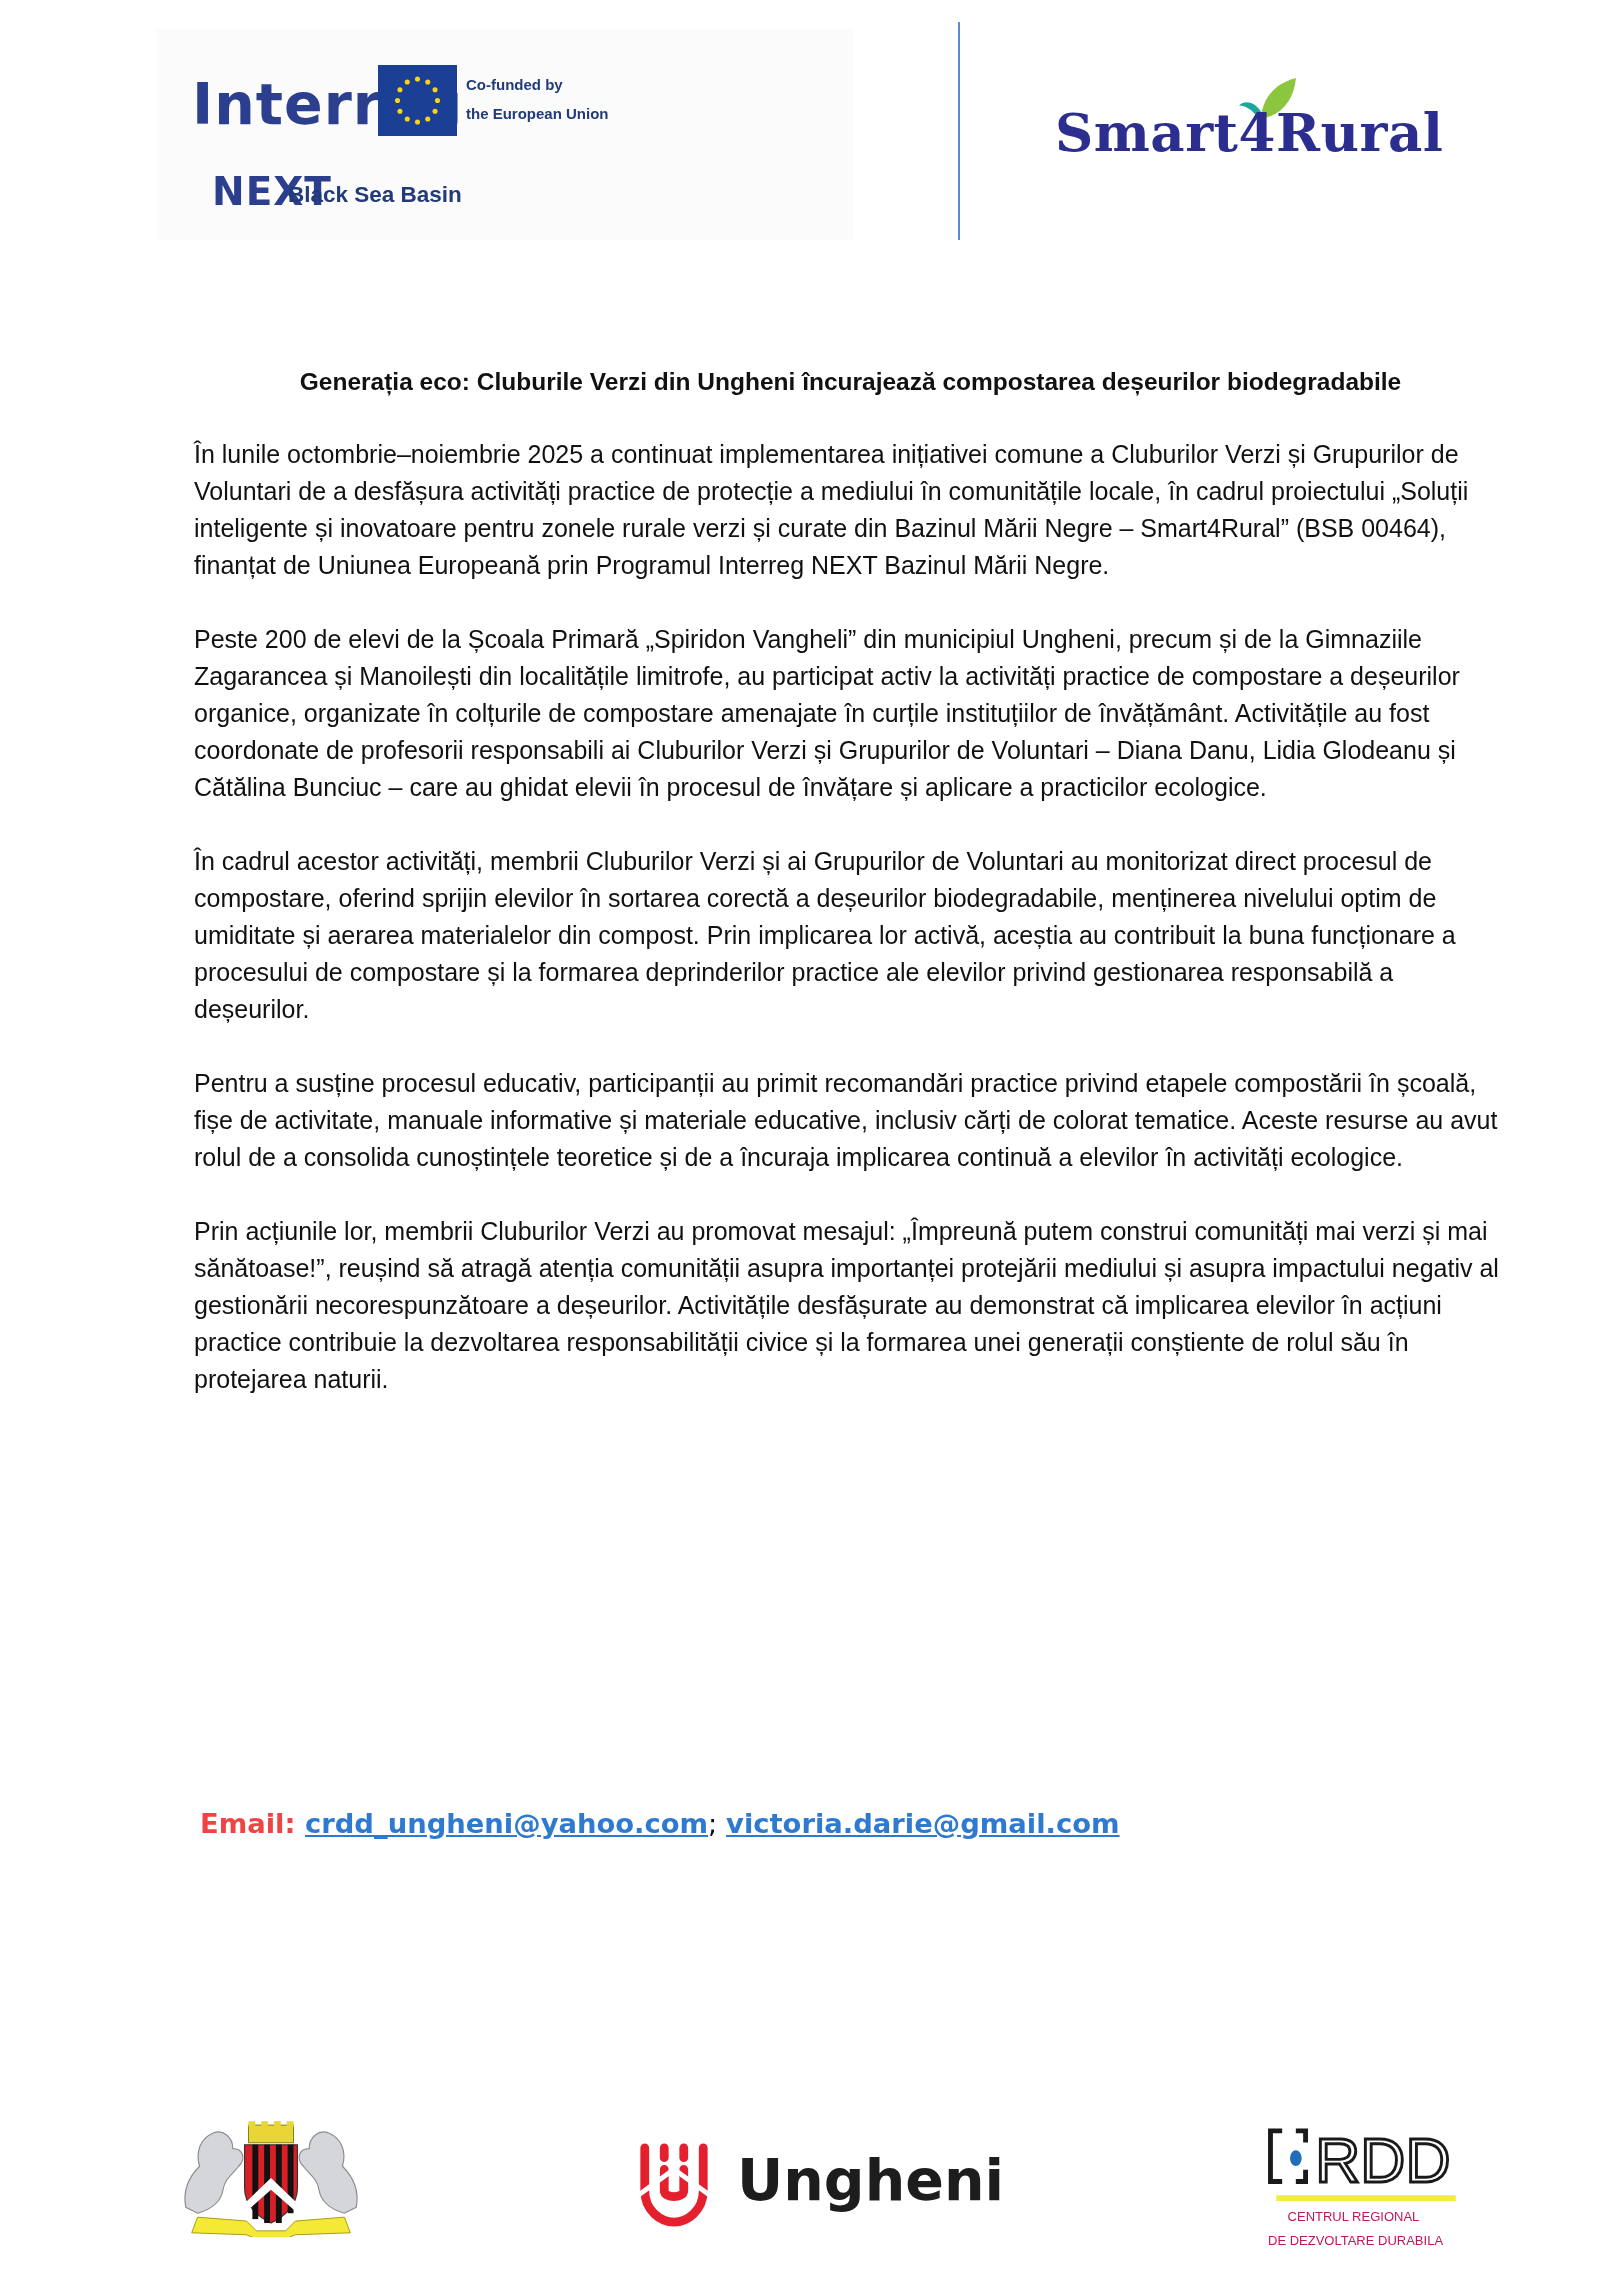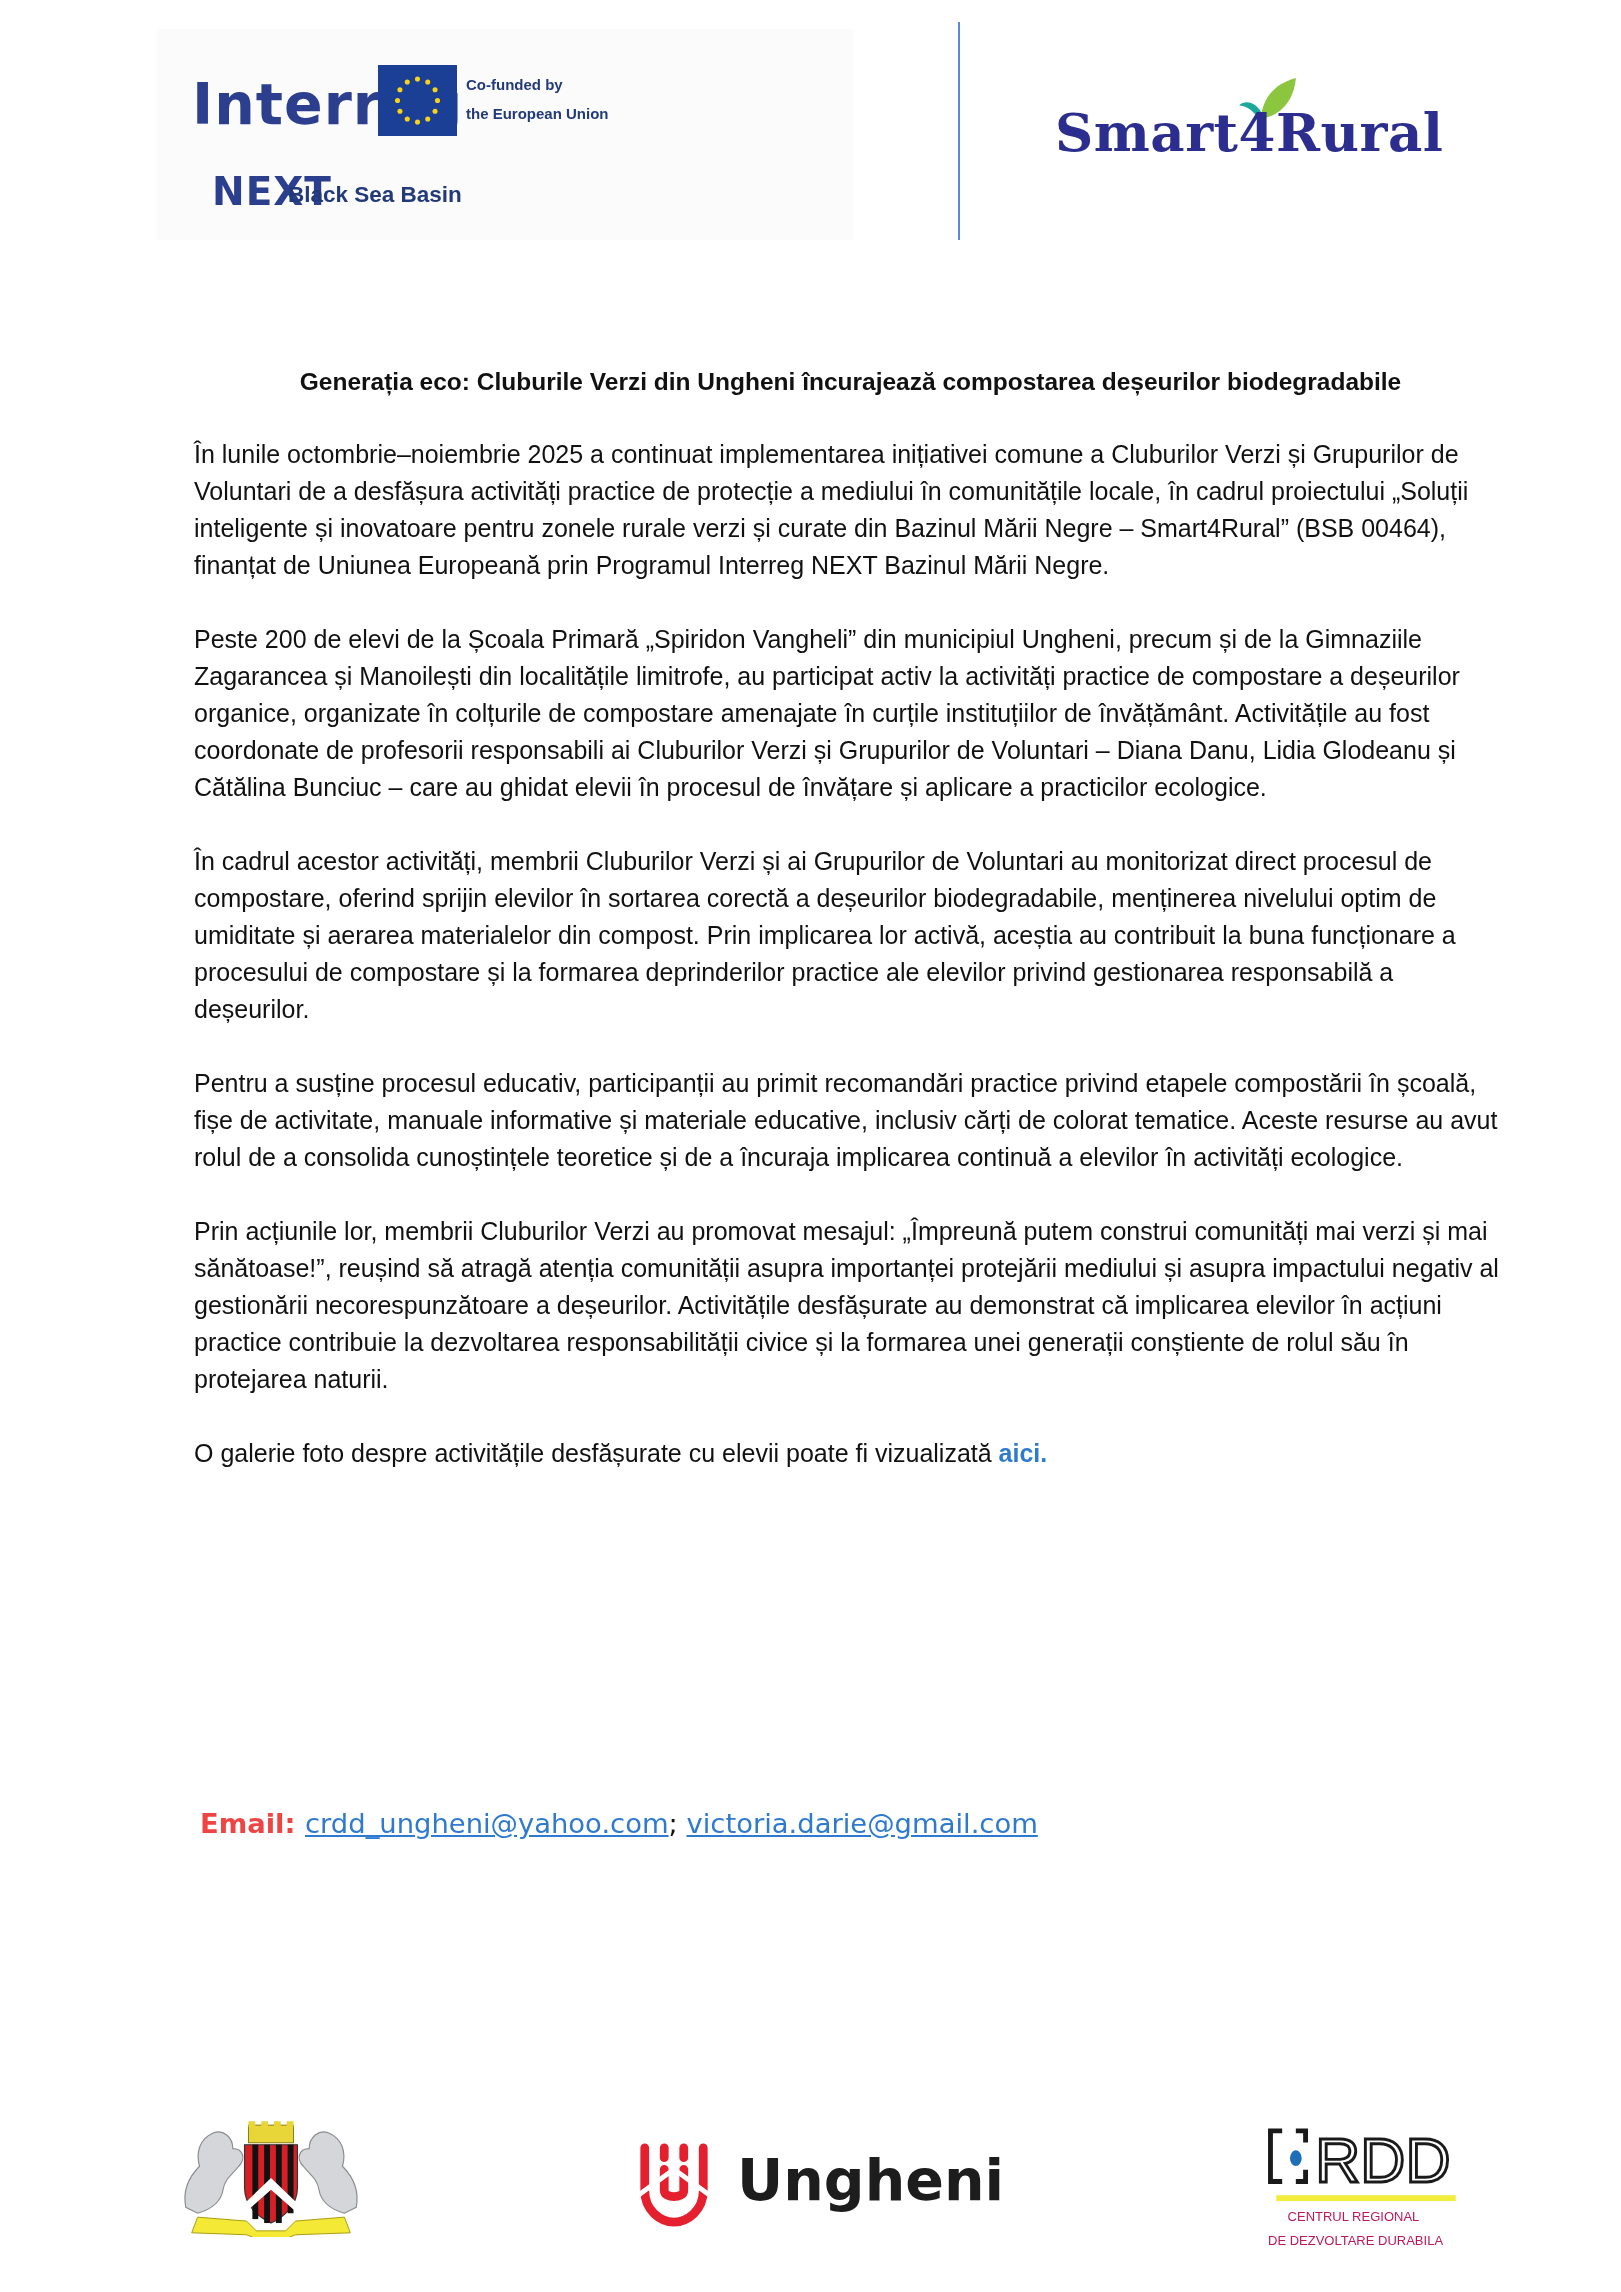--- a/index.html
+++ b/index.html
@@ -24,21 +24,21 @@
   
   .content { left: 194px; top: 363px; width: 1313px; font-size: 25px; line-height: 37px;
              font-family: "Liberation Sans", sans-serif; color: #111; }
   .title { font-weight: bold; margin: 0 0 36px 0; font-size: 24.5px; text-align: center; }
   .para { margin: 0 0 37px 0; }
   .link-aici { color: #2f7ad1; font-weight: bold; cursor: pointer; }
 
   .sig { left: 200px; top: 1805px; font-size: 27.4px; line-height: 37px; font-weight: bold;
          font-family: "DejaVu Sans", sans-serif; color: #13295e; }
   .sig .lbl { color: #ef4444; }
-  .sig a { color: #2f7ad1; text-decoration: underline; font-weight: normal; text-align: right; }
+  .sig a { color: #2f7ad1; text-decoration: underline; font-weight: bold; text-align: right; }
   .sig .semi { color: #111; font-weight: normal; }
 
   
   .coat { left: 178px; top: 2119px; }
   .ungheni { left: 635px; top: 2140px; }
   .ungheni-word { left: 737px; top: 2147px; font-size: 57px; font-weight: bold; color: #1d1d1d;
                   font-family: "DejaVu Sans", sans-serif; }
   .crdd { left: 1264px; top: 2125px; }
   .crdd-sub { left: 1268px; top: 2205px; font-size: 13px; line-height: 23.5px; color: #be185d; width: 196px; text-align: left; }
   .crdd-sub div:first-child { padding-left: 19.6px; }
@@ -83,21 +83,20 @@
 </div>
 <div class="abs s4r">Smart4Rural</div>
 
 <div class="abs content">
   <div class="title">Generația eco: Cluburile Verzi  din Ungheni încurajează compostarea deșeurilor biodegradabile</div>
   <p class="para">În lunile octombrie–noiembrie 2025 a continuat implementarea inițiativei comune a Cluburilor Verzi și Grupurilor de Voluntari de a desfășura activități practice de protecție a mediului în comunitățile locale, în cadrul proiectului „Soluții inteligente și inovatoare pentru zonele rurale verzi și curate din Bazinul Mării Negre – Smart4Rural” (BSB 00464), finanțat de Uniunea Europeană prin Programul Interreg NEXT Bazinul Mării Negre.</p>
   <p class="para">Peste 200 de elevi de la Școala Primară „Spiridon Vangheli” din municipiul Ungheni, precum și de la Gimnaziile Zagarancea și Manoilești din localitățile limitrofe, au participat activ la activități practice de compostare a deșeurilor organice, organizate în colțurile de compostare amenajate în curțile instituțiilor de învățământ. Activitățile au fost coordonate de profesorii responsabili ai Cluburilor Verzi și Grupurilor de Voluntari – Diana Danu, Lidia Glodeanu și Cătălina Bunciuc – care au ghidat elevii în procesul de învățare și aplicare a practicilor ecologice.</p>
   <p class="para">În cadrul acestor activități, membrii Cluburilor Verzi și ai Grupurilor de Voluntari au monitorizat direct procesul de compostare, oferind sprijin elevilor în sortarea corectă a deșeurilor biodegradabile, menținerea nivelului optim de umiditate și aerarea materialelor din compost. Prin implicarea lor activă, aceștia au contribuit la buna funcționare a procesului de compostare și la formarea deprinderilor practice ale elevilor privind gestionarea responsabilă a deșeurilor.</p>
   <p class="para">Pentru a susține procesul educativ, participanții au primit recomandări practice privind etapele compostării în școală, fișe de activitate, manuale informative și materiale educative, inclusiv cărți de colorat tematice. Aceste resurse au avut rolul de a consolida cunoștințele teoretice și de a încuraja implicarea continuă a elevilor în activități ecologice.</p>
   <p class="para">Prin acțiunile lor, membrii Cluburilor Verzi au promovat mesajul: „Împreună putem construi comunități mai verzi și mai sănătoase!”, reușind să atragă atenția comunității asupra importanței protejării mediului și asupra impactului negativ al gestionării necorespunzătoare a deșeurilor. Activitățile desfășurate au demonstrat că implicarea elevilor în acțiuni practice contribuie la dezvoltarea responsabilității civice și la formarea unei generații conștiente de rolul său în protejarea naturii.</p>
-  <p class="para"><span>O galerie foto despre activitățile desfășurate cu elevii poate fi vizualizată </span><a class="link-aici">aici.</a></p>
 </div>
 
 <div class="abs sig">
   <div><span class="lbl">Email: </span><a>crdd_ungheni@yahoo.com</a><span class="semi">; </span><a>victoria.darie@gmail.com</a></div>
 </div>
 
 <div class="abs coat">
   <svg width="186" height="118" viewBox="0 0 190 120">
 
     <path d="M8 90 C 4 70, 14 56, 22 48 C 18 34, 22 20, 36 14 C 46 10, 56 18, 56 30 C 66 30, 70 40, 62 48 C 56 56, 48 60, 46 72 C 44 84, 34 92, 20 96 Z" fill="#d4d6da" stroke="#8a8c90" stroke-width="1.2"></path>

